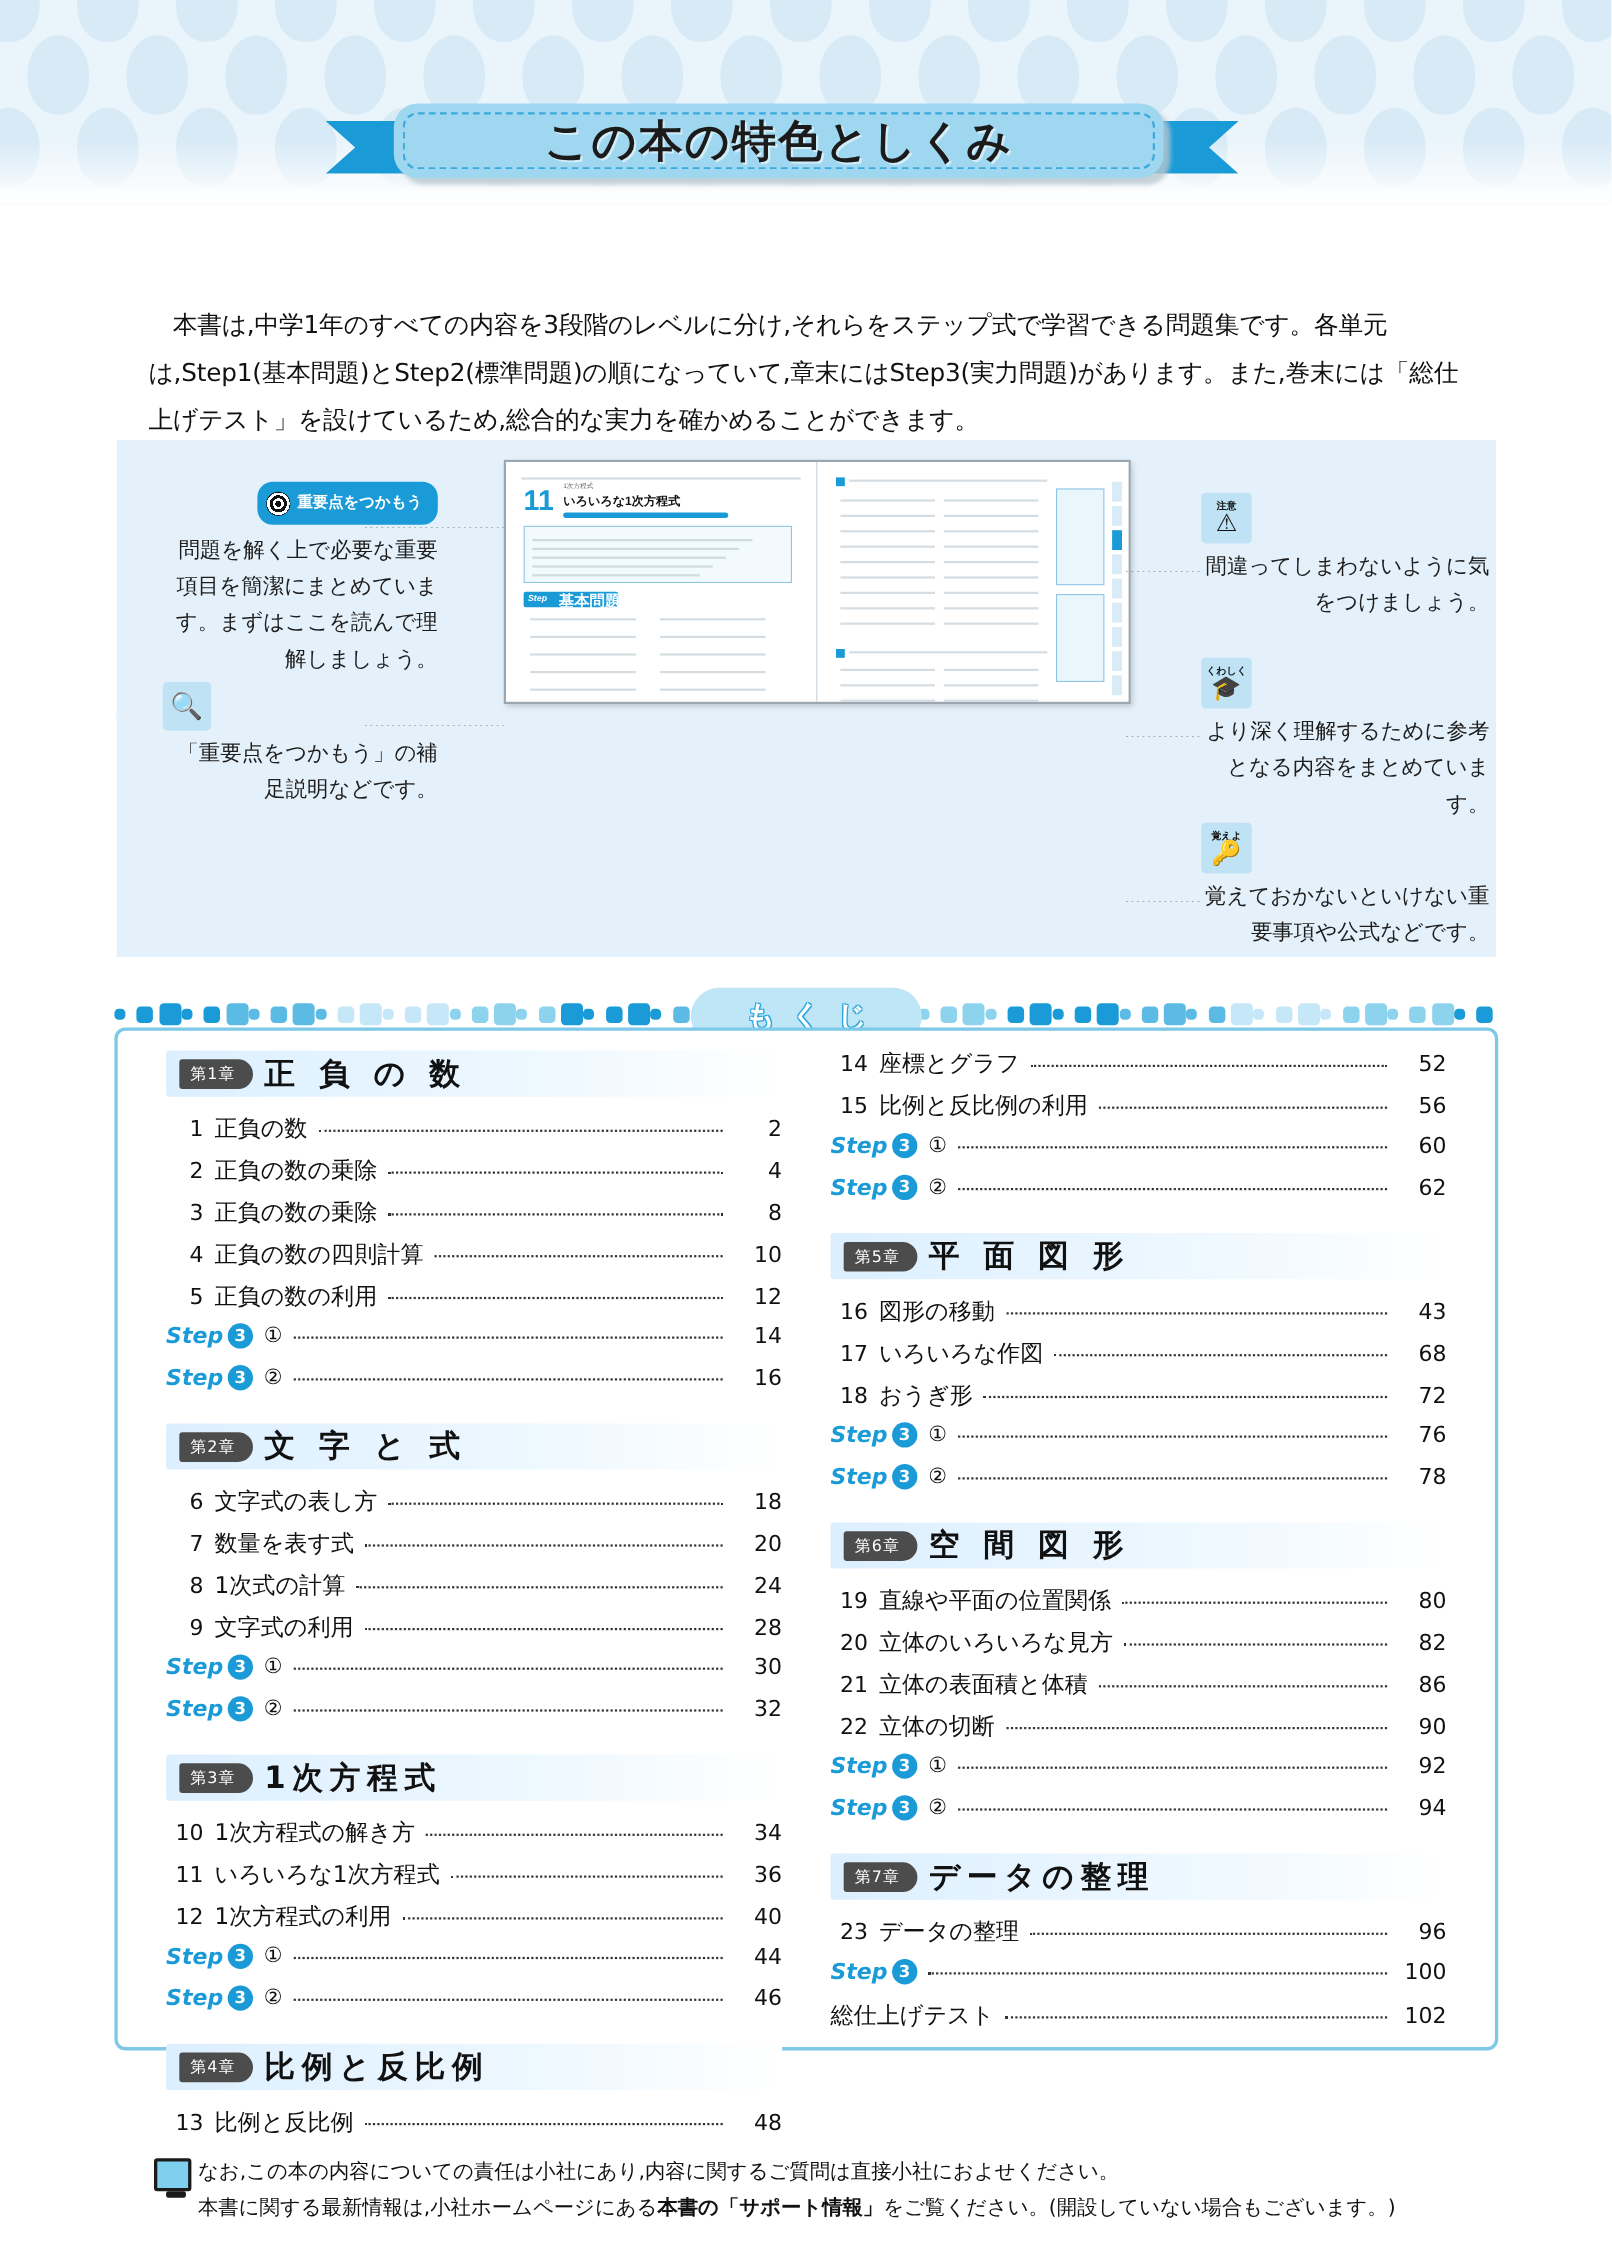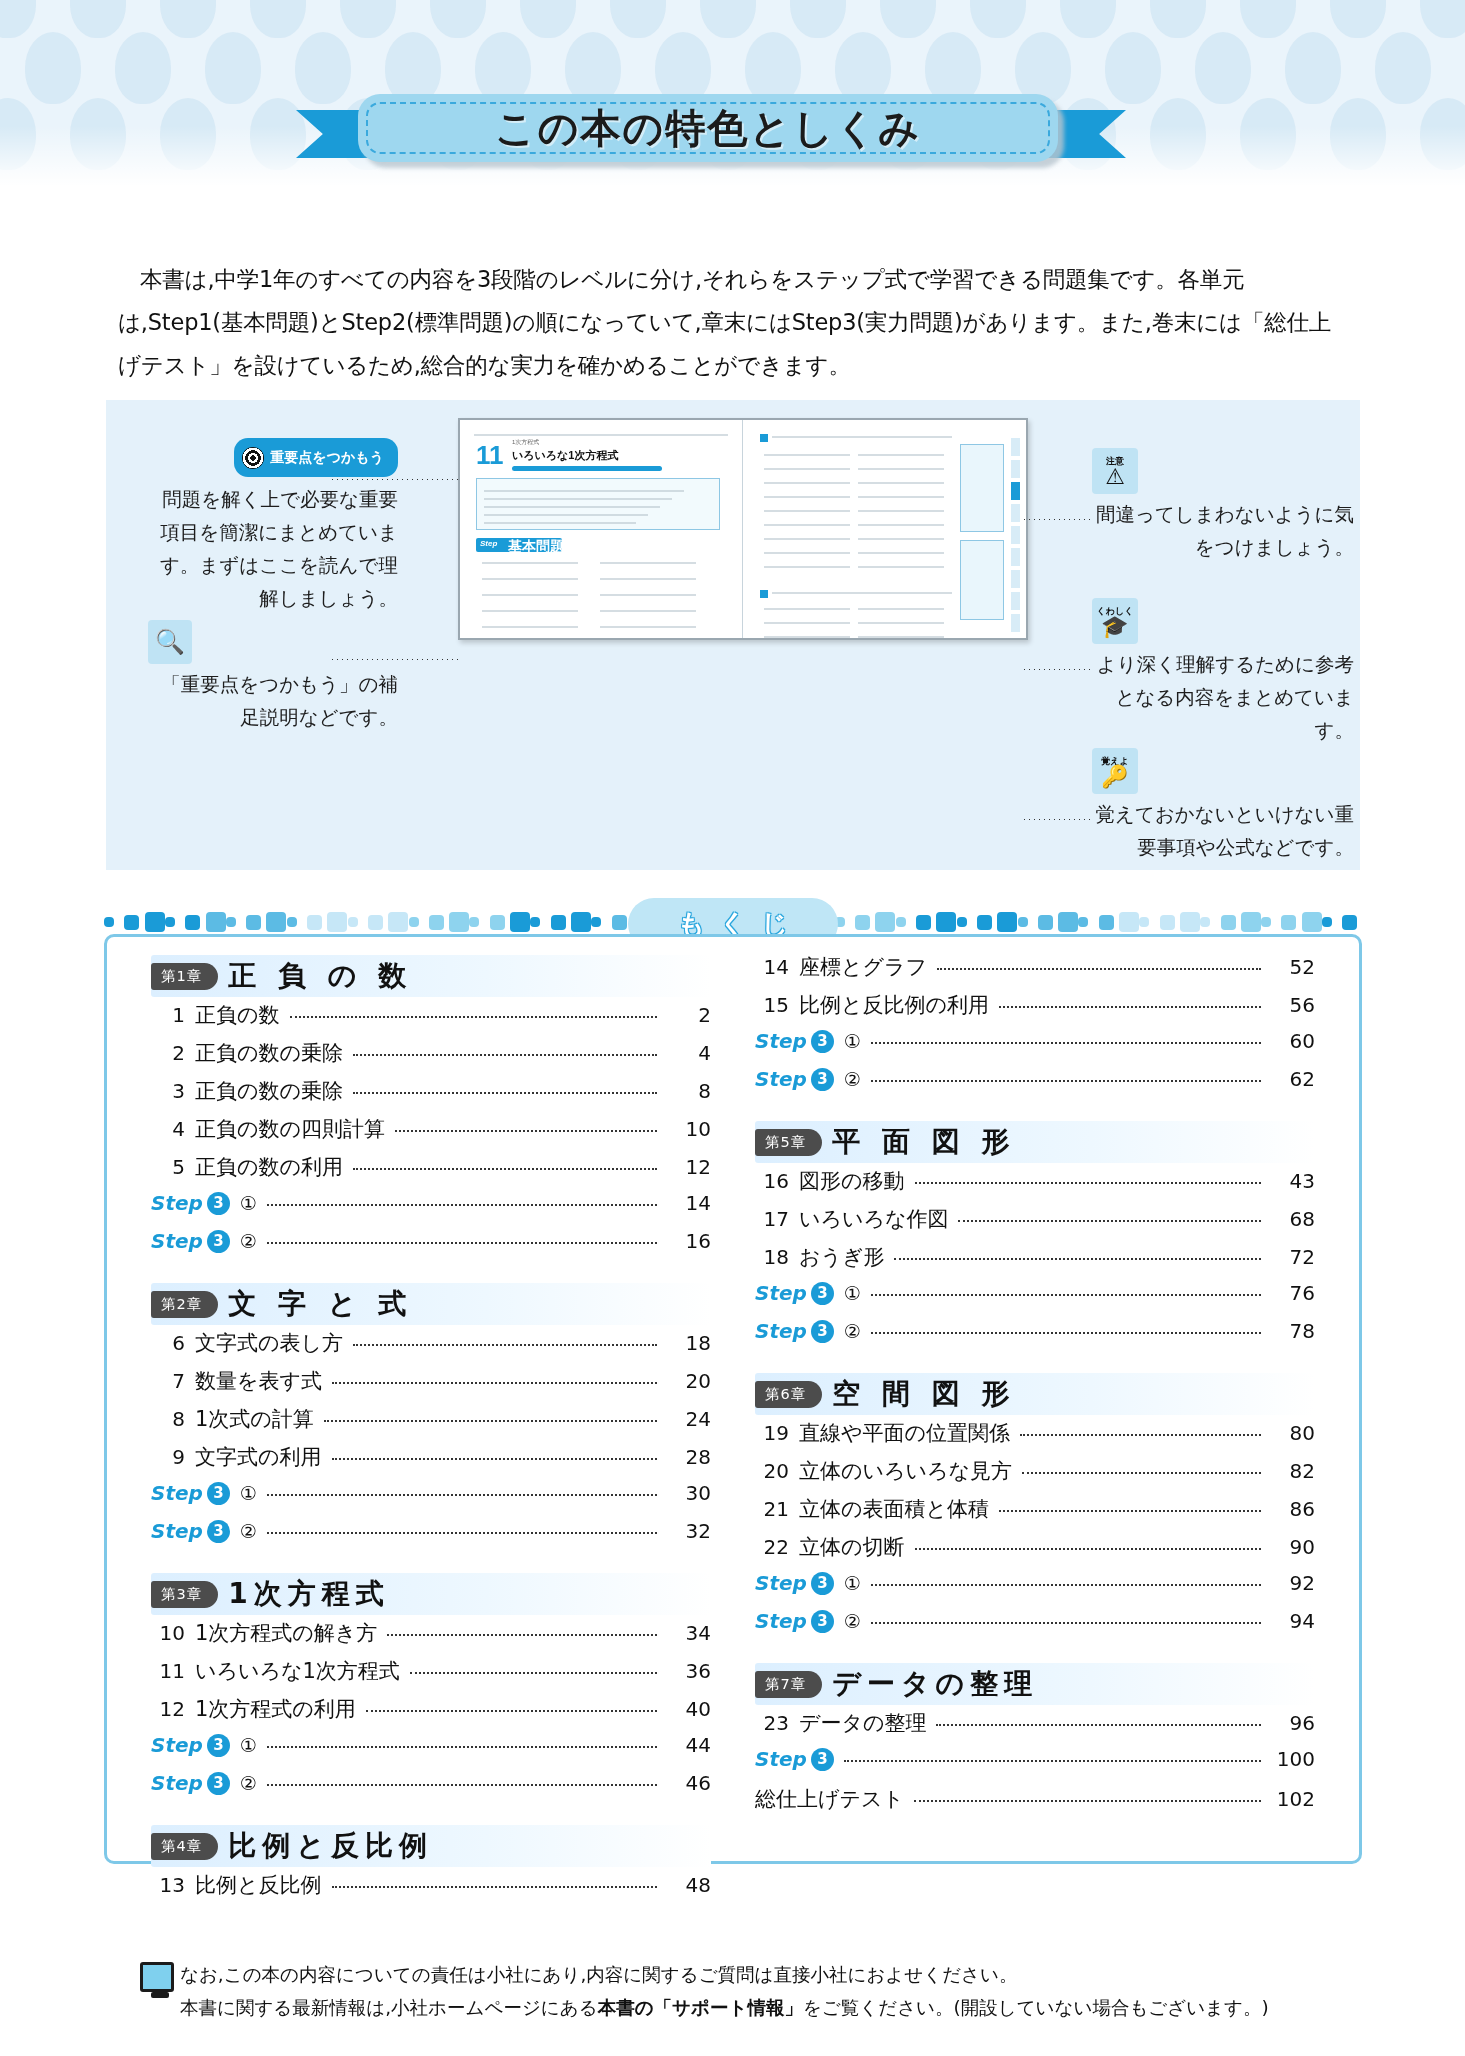--- a/index.html
+++ b/index.html
@@ -53,21 +53,21 @@
     text-shadow: 2px 2px 0 rgba(255,255,255,.55);
   }
 
   
   .intro {
     position:absolute; left:118px; top:258px; width:1230px;
     font-size:22.5px; line-height:43px; color:#111;
     font-family:"DejaVu Sans","Liberation Sans",sans-serif;
     letter-spacing:-0.2px;
   }
-  .intro p { margin:0; text-indent:22px; }
+  .intro p { margin:17px; text-indent:22px; }
 
   .fzone {
     position:absolute; left:106px; top:400px; width:1254px; height:254px;
     background:#e4f1fa;
   }
 
   
   .ann { position:absolute; font-size:19.5px; line-height:33px; color:#1d1d1d;
          font-family:"DejaVu Sans","Liberation Sans",sans-serif;text-align:right; }
   .ann-l1 { left:148px; top:438px; width:250px; }
@@ -136,23 +136,23 @@
     font-family:"DejaVu Sans","Liberation Sans",sans-serif;
   }
 
   .toc-box {
     position:absolute; left:0; top:26px; width:1258px; height:930px;
     border:3px solid #7ec8e8; border-radius:10px; background:#ffffff;
   }
   .toc-cols { position:absolute; left:22px; top:16px; right:22px; bottom:10px; display:flex; }
   .toc-col { width:50%; padding:0 22px; }
 
-  .chap-head { display:flex; align-items:center; gap:10px; margin:16px 0 4px 0;
+  .chap-head { display:flex; align-items:center; gap:10px; margin:16px 0 15px 0;
                background:linear-gradient(to right,#dcefff 0%, #eef8ff 60%, #ffffff 100%);
-               border-radius:3px; padding:2px 0; }
+               border-radius:3px; padding:2px 12px; }
   .chap-head:first-child { margin-top:2px; }
   .chap-tag {
     background:#4c4c4c; color:#fff; border-radius:3px 14px 14px 3px;
     font-size:14.5px; padding:4px 16px 4px 10px; letter-spacing:1px;
     font-family:"DejaVu Sans","Liberation Sans",sans-serif; white-space:nowrap;
   }
   .chap-title {
     font-size:28px; font-weight:bold; color:#111; letter-spacing:6px;
     font-family:"DejaVu Sans","Liberation Sans",sans-serif;
   }

